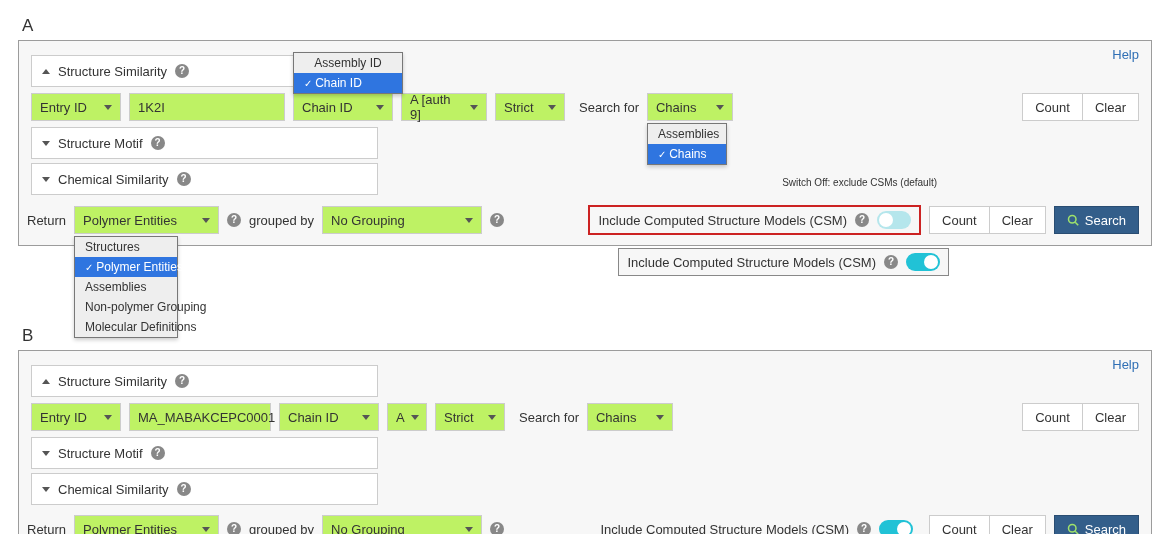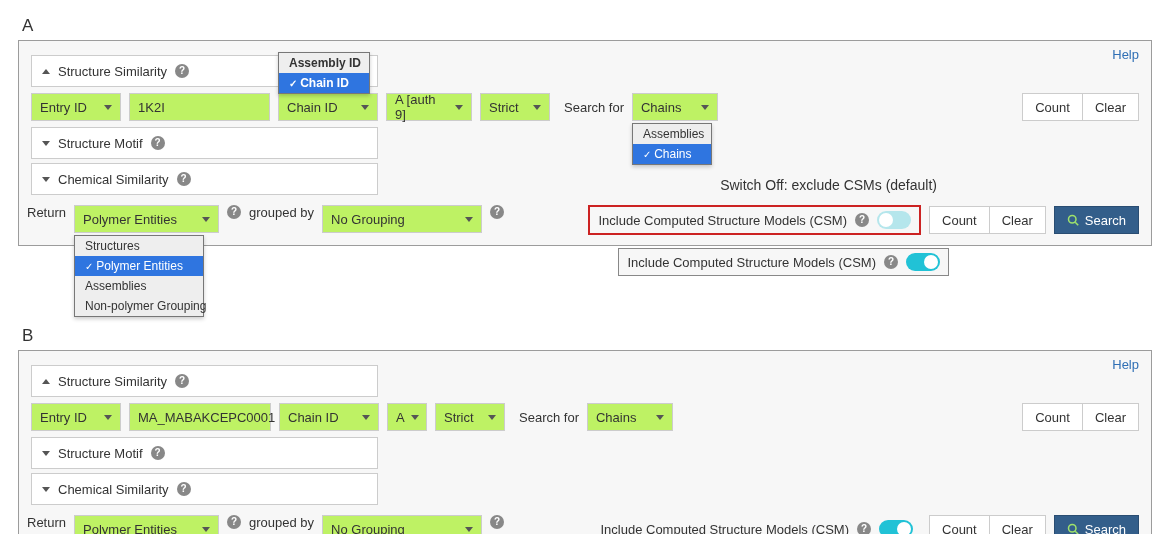--- a/index.html
+++ b/index.html
@@ -94,21 +94,21 @@
     border: 1px solid #777;
     box-shadow: 0 2px 4px rgba(0,0,0,.2);
     font-size: 12px;
     z-index: 10;
     min-width: 80px;
   }
   .dropdown .opt { padding: 3px 10px; white-space: nowrap; text-align: left; }
   .dropdown .opt.sel-opt { background: #2f75e0; color: #fff; }
   .check::before { content: "✓ "; font-size: 10px; }
 
-  .return-row { display: flex; gap: 8px; margin-top: 10px; position: relative; }
+  .return-row { display: flex; align-items: center; gap: 8px; margin-top: 10px; position: relative; }
   .return-label { font-size: 13px; margin-left: -4px; }
   .right-cluster { margin-left: auto; display: flex; align-items: center; gap: 8px; }
 
   .csm-box {
     display: inline-flex;
     align-items: center;
     gap: 8px;
     border: 2px solid transparent;
     padding: 2px 6px;
   }
@@ -125,21 +125,21 @@
     border-radius: 50%;
     background: #fff;
     position: absolute;
     top: 2px;
   }
   .toggle.on { background: #21c2d6; }
   .toggle.on .knob { right: 2px; }
   .toggle.off { background: #b5e6ec; }
   .toggle.off .knob { left: 2px; }
 
-  .annot { font-size: 14px; margin: 2px 0 6px 0; }
+  .annot { font-size: 10px; margin: 2px 0 6px 0; }
   .annot-row { display: flex; justify-content: flex-end; padding-right: 200px; }
 
   .float-csm-on {
     border: 1px solid #888;
     display: inline-flex;
     align-items: center;
     gap: 8px;
     padding: 4px 8px;
     background: #f7f7f7;
     position: absolute;
@@ -163,30 +163,30 @@
     <span class="caret caret-up"></span>
     <span>Structure Similarity</span>
     <span class="qmark">?</span>
   </div>
 
   <div class="row" style="margin-left:0;">
     <div class="sel" style="width:90px;">
       <span>Entry ID</span>
       <span class="caret caret-select"></span>
     </div>
-    <div class="sel input" style="width:141px;">
+    <div class="sel input" style="width:156px;">
       <span>1K2I</span>
     </div>
     <div style="position:relative;">
       <div class="sel" style="width:100px;">
         <span>Chain ID</span>
         <span class="caret caret-select"></span>
       </div>
       
-      <div class="dropdown" style="left:0; top:-41px; width:92px;font-weight:bold;">
+      <div class="dropdown" style="left:0; top:-41px; width:110px;">
         <div class="opt" style="text-align:center;">Assembly ID</div>
         <div class="opt sel-opt check">Chain ID</div>
       </div>
     </div>
     <div class="sel" style="width:86px;">
       <span>A [auth 9]</span>
       <span class="caret caret-select"></span>
     </div>
     <div class="sel" style="width:70px;">
       <span>Strict</span>
@@ -224,25 +224,26 @@
     <span class="qmark">?</span>
   </div>
 
   <div class="return-row">
     <span class="return-label">Return</span>
     <div style="position:relative;">
       <div class="sel" style="width:145px;">
         <span>Polymer Entities</span>
         <span class="caret caret-select"></span>
       </div>
-      <div class="dropdown" style="left:0; top:30px; width:130px;">
+      <div class="dropdown" style="left:0; top:30px; width:104px;">
         <div class="opt">Structures</div>
         <div class="opt sel-opt check">Polymer Entities</div>
         <div class="opt">Assemblies</div>
         <div class="opt">Non-polymer Grouping</div>
+        <div class="opt">Molecular Definitions</div>
       </div>
     </div>
     <span class="qmark">?</span>
     <span>grouped by</span>
     <div class="sel" style="width:160px;">
       <span>No Grouping</span>
       <span class="caret caret-select"></span>
     </div>
     <span class="qmark">?</span>
 

